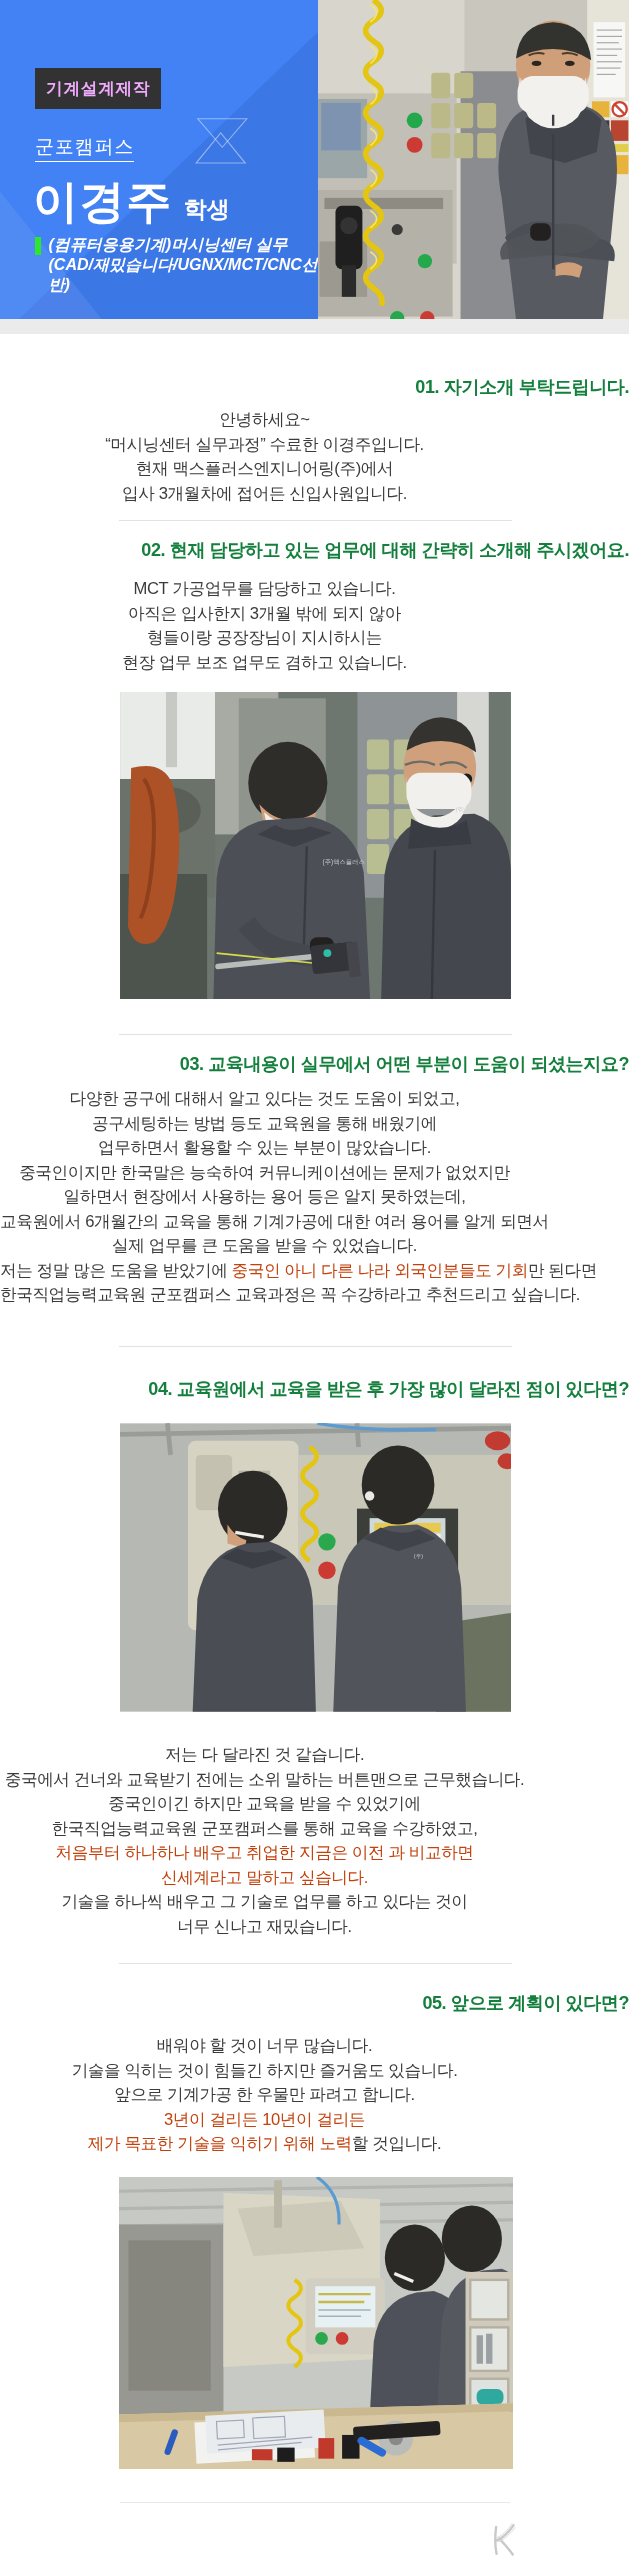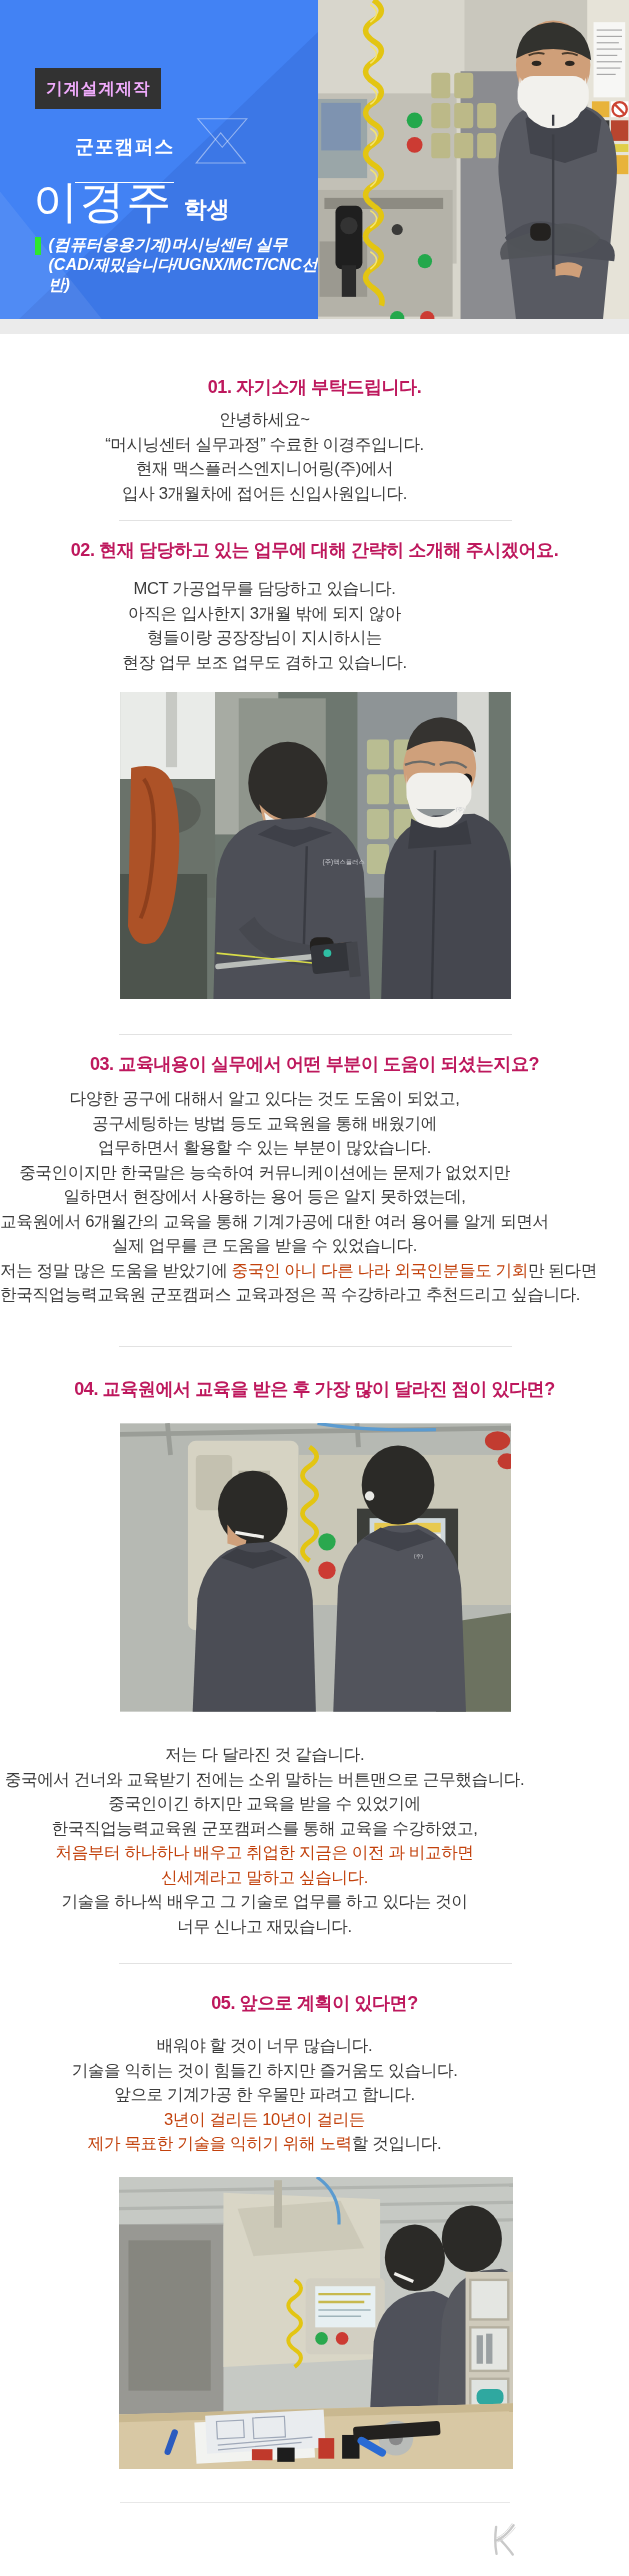--- a/index.html
+++ b/index.html
@@ -7,31 +7,31 @@
         font-family:"Liberation Sans",sans-serif;}
   
   .hero{position:absolute;left:0;top:0;width:629px;height:319px;background:#4282f4;}
   .hero-left{position:absolute;left:0;top:0;width:318px;height:319px;background:#4282f4;overflow:hidden;}
   .hero-dark{position:absolute;left:0;top:0;width:100%;height:100%;
              background:rgba(10,30,110,0.10);clip-path:polygon(100% 10%,100% 100%,6% 100%);}
   .hero-light{position:absolute;left:0;top:0;width:100%;height:100%;
              background:rgba(255,255,255,0.08);clip-path:polygon(0 60%,32% 100%,0 100%);}
   .badge{position:absolute;left:35px;top:68px;background:#323232;color:#f0abfc;
          font-size:16.6px;font-weight:bold;padding:9.5px 11px;letter-spacing:0.8px;}
-  .campus{position:absolute;left:35px;top:134px;color:#ffffff;font-size:19px;font-weight:bold;
-          padding-bottom:22px;border-bottom:1.6px solid #ffffff;letter-spacing:0.8px;margin-left:40px;}
+  .campus{position:absolute;left:35px;top:134px;color:#ffffff;font-size:19px;font-weight:normal;
+          padding-bottom:1px;border-bottom:1.6px solid #ffffff;letter-spacing:0.8px;}
   .name-row{position:absolute;left:33px;top:172px;color:#ffffff;white-space:nowrap;}
-  .name{font-size:45px;font-weight:normal;letter-spacing:1.6px;}
+  .name{font-size:45px;font-weight:bold;letter-spacing:1.6px;}
   .name-suffix{font-size:23px;font-weight:bold;margin-left:11px;}
   .course{position:absolute;left:35px;top:235px;display:flex;}
   .course-bar{width:5.5px;height:18px;background:#2ee62e;margin-top:2.4px;flex:none;}
   .course-text{margin-left:8px;color:#ffffff;font-size:16px;line-height:20px;font-weight:bold;font-style:italic;}
   
   .band{position:absolute;left:0;top:319px;width:629px;height:15px;background:#ebebeb;}
-  .q-title{position:absolute;left:0;width:629px;text-align:center;color:#be185d;
+  .q-title{position:absolute;left:0;width:629px;text-align:right;color:#15803d;
            font-size:18px;font-weight:bold;white-space:nowrap;letter-spacing:-0.4px;}
   .q-body{position:absolute;left:0;width:529px;text-align:center;color:#3b3b3b;
           font-size:16.6px;line-height:24.5px;letter-spacing:-0.4px;}
   .bl{white-space:nowrap;}
   .ac{color:#c2410c;}
   .divider{position:absolute;left:119px;width:393px;height:0.8px;background:#e2e2e2;}
   .photo{position:absolute;display:block;}
   
   .brand{position:absolute;left:489px;top:2522px;width:28.5px;height:35px;}
 </style>

